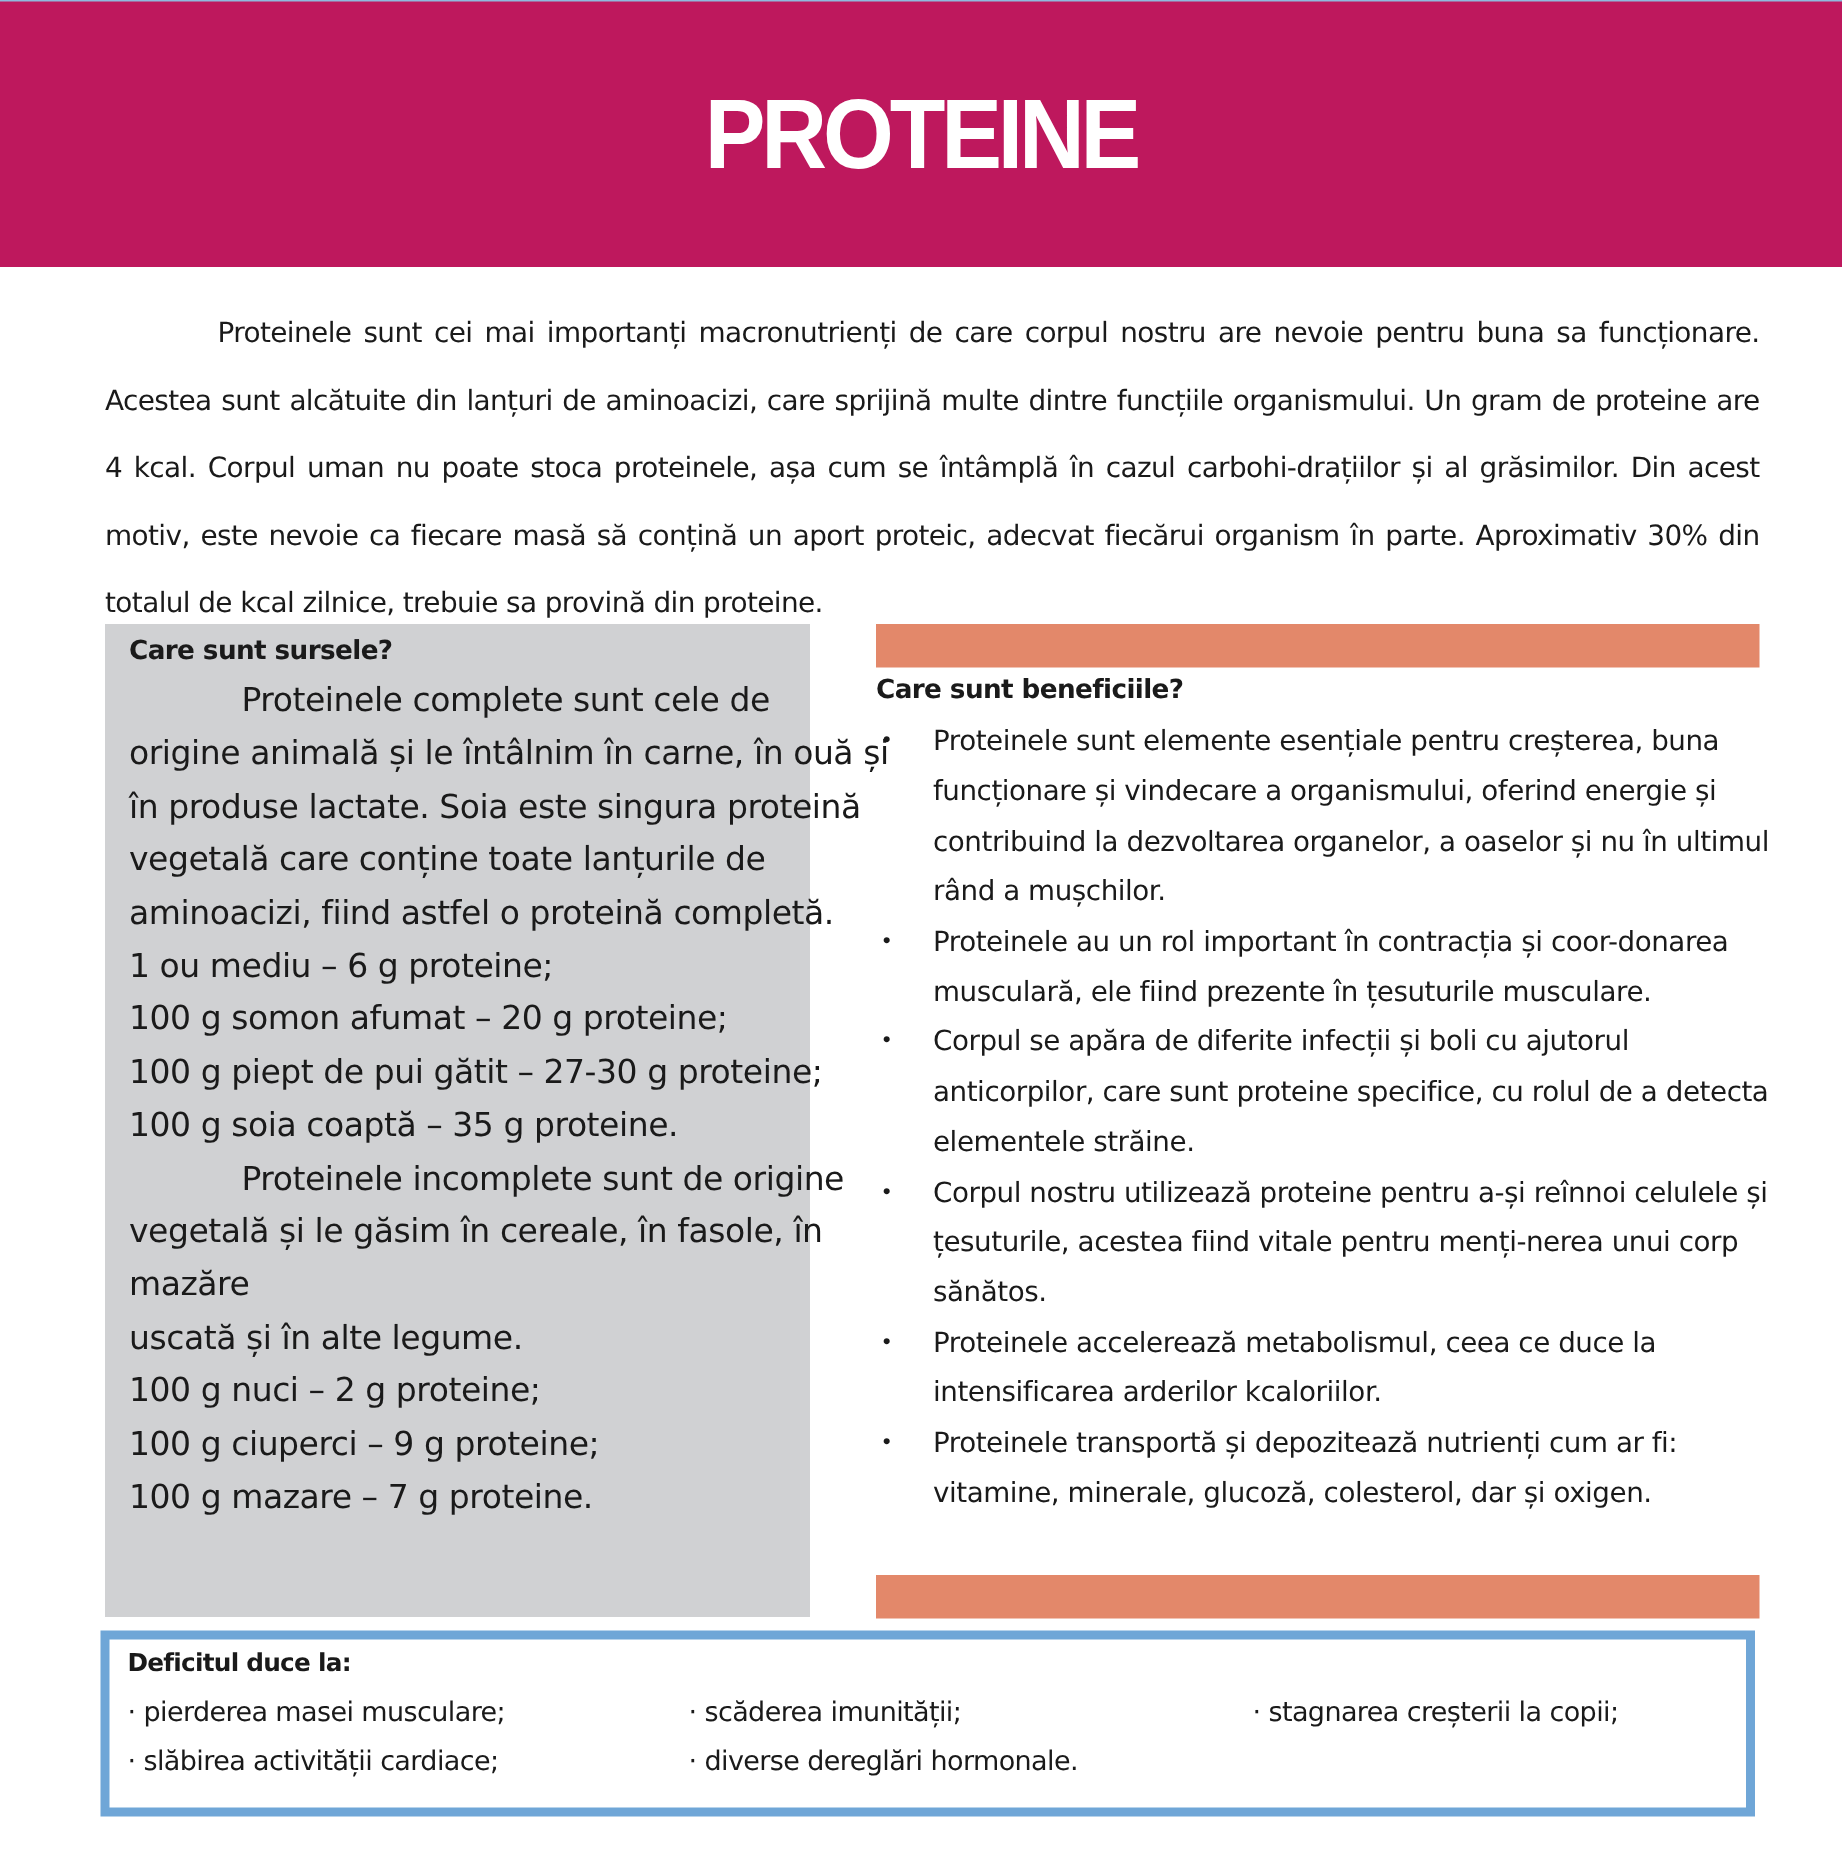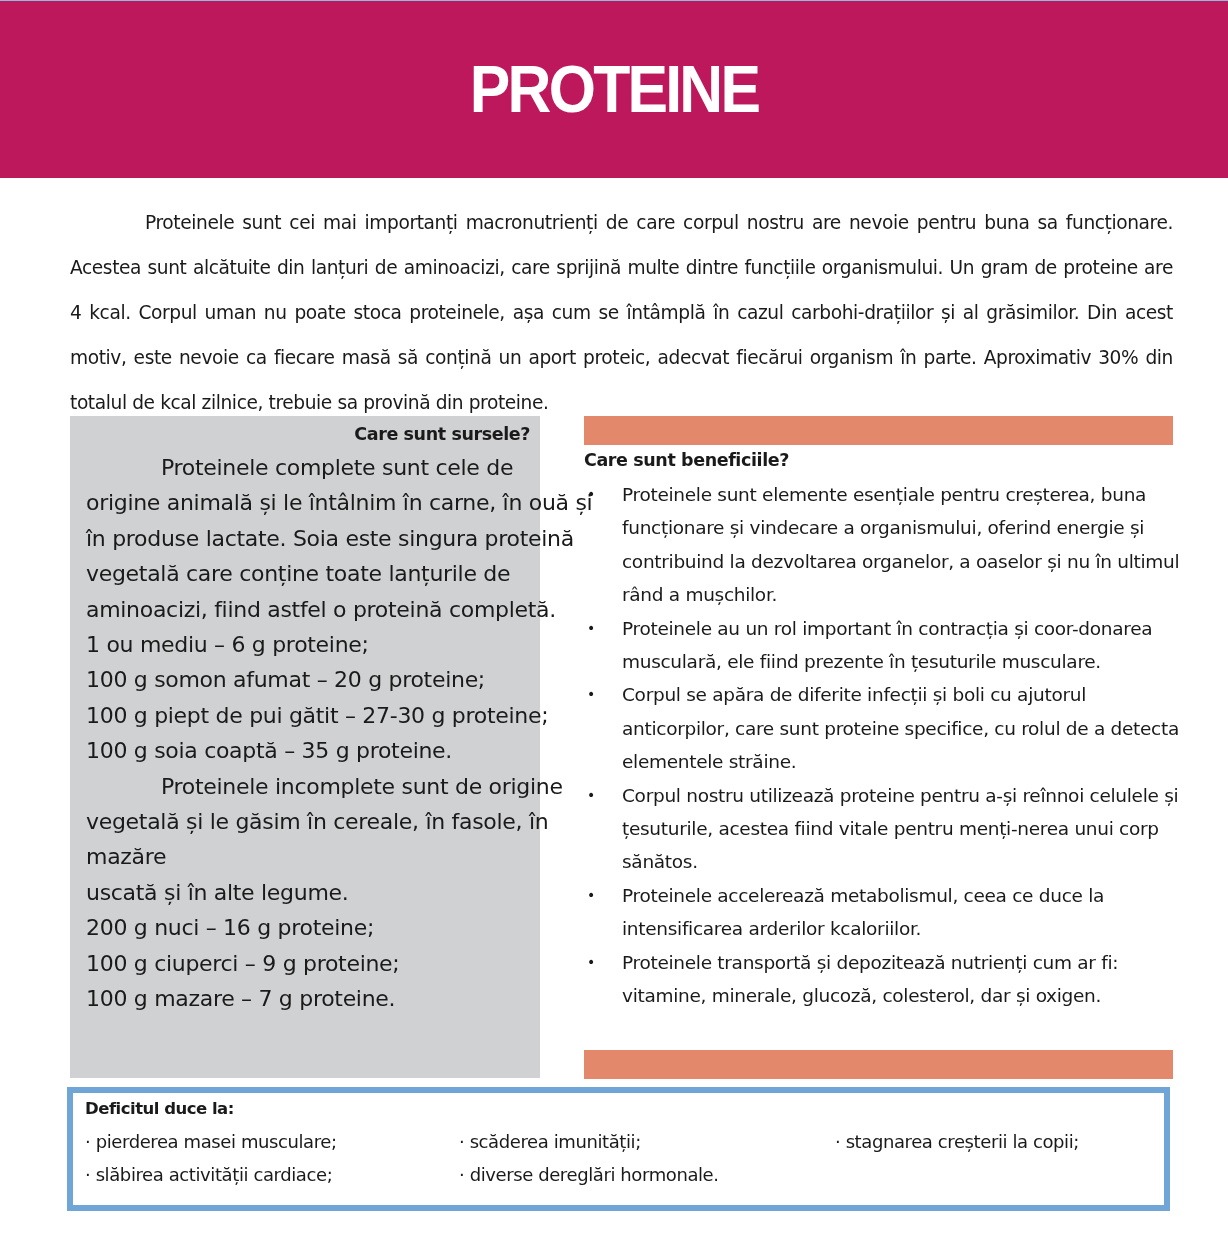--- a/index.html
+++ b/index.html
@@ -8,21 +8,21 @@
   .header { position:absolute; left:0; top:0; width:1228px; height:178px;
             background:#be185d; border-top:1px solid #8fb9de; box-sizing:border-box; }
   .header h1 { margin:0; position:absolute; left:0; right:0; top:55px; text-align:center;
                color:#ffffff; font-family:"Liberation Sans", sans-serif; font-weight:bold;
                font-size:66px; letter-spacing:-3px; line-height:1; transform:scaleX(0.92); }
   .intro { position:absolute; left:70px; top:200px; width:1103px;
            font-size:18.6px; line-height:45px; text-align:justify; letter-spacing:-0.4px; }
   .intro .indent { display:inline-block; width:75px; }
   .sources { position:absolute; left:70px; top:416px; width:470px; height:662px;
              background:#D0D1D3; box-sizing:border-box; padding:6px 10px 0 16px; }
-  .sources h2 { margin:0 0 4px 0; font-size:17.5px; font-weight:bold; letter-spacing:-0.4px; line-height:24px;text-align:right; }
+  .sources h2 { margin:0 0 4px 0; font-size:17.5px; font-weight:bold; letter-spacing:-0.4px; line-height:24px; }
   .sources .line { font-size:22px; line-height:35.4px; letter-spacing:-0.3px; white-space:nowrap; }
   .sources .indent { display:inline-block; width:75px; }
   .orange-bar { position:absolute; left:584px; width:589px; height:29px; background:#E3886A; }
   .bar-top { top:416px; }
   .bar-bottom { top:1050px; }
   .benefits { position:absolute; left:584px; top:448px; width:600px; }
   .benefits h2 { margin:0 0 6px 0; font-size:17.5px; font-weight:bold; letter-spacing:-0.4px; line-height:24px; }
   .benefits ul { list-style:none; margin:0; padding:0; }
   .benefits li { position:relative; padding-left:38px; font-size:18.5px; line-height:33.4px; letter-spacing:-0.3px; }
   .benefits li .dot { position:absolute; left:3px; top:0; font-size:14px; }
@@ -49,21 +49,21 @@
   <div class="line">vegetală care conține toate lanțurile de</div>
   <div class="line">aminoacizi, fiind astfel o proteină completă.</div>
   <div class="line">1 ou mediu – 6 g proteine;</div>
   <div class="line">100 g somon afumat – 20 g proteine;</div>
   <div class="line">100 g piept de pui gătit – 27-30 g proteine;</div>
   <div class="line">100 g soia coaptă – 35 g proteine.</div>
   <div class="line"><span class="indent"></span><span>Proteinele incomplete sunt de origine</span></div>
   <div class="line">vegetală și le găsim în cereale, în fasole, în</div>
   <div class="line">mazăre</div>
   <div class="line">uscată și în alte legume.</div>
-  <div class="line">200 g nuci – 16 g proteine;</div>
+  <div class="line">100 g nuci – 2 g proteine;</div>
   <div class="line">100 g ciuperci – 9 g proteine;</div>
   <div class="line">100 g mazare – 7 g proteine.</div>
 </div>
 
 <div class="orange-bar bar-top"></div>
 
 <div class="benefits">
   <h2>Care sunt beneficiile?</h2>
   <ul>
     <li><span class="dot">•</span><span>Proteinele sunt elemente esențiale pentru creșterea, buna funcționare și vindecare a organismului, oferind energie și contribuind la dezvoltarea organelor, a oaselor și nu în ultimul rând a mușchilor.</span></li>

